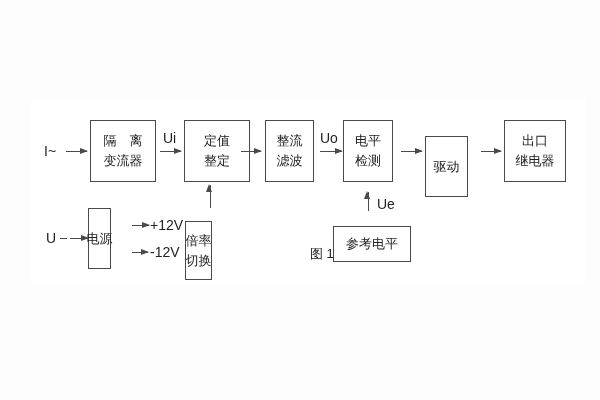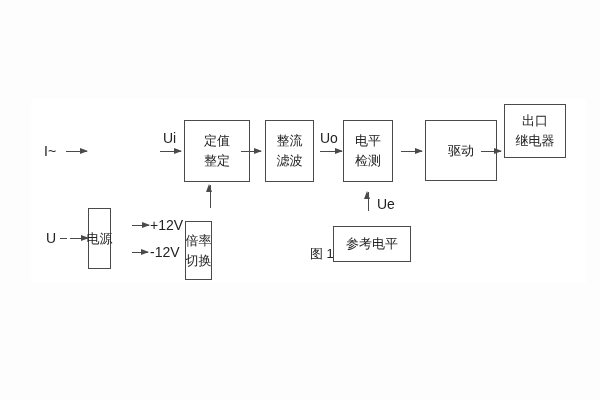--- a/index.html
+++ b/index.html
@@ -43,41 +43,45 @@
     border-left:3.5px solid transparent;border-right:3.5px solid transparent;
   }
 </style>
 </head>
 <body>
 
 <div class="stage">
 
   <div class="sheet"></div>
 
+  <div class="block" style="left:90px;top:120px;width:66px;height:62px">
+    <span>隔　离</span>
+    <span>变流器</span>
+  </div>
 
   <div class="block" style="left:184px;top:120px;width:66px;height:62px">
     <span>定值</span>
     <span>整定</span>
   </div>
 
   <div class="block" style="left:343px;top:120px;width:50px;height:62px">
     <span>电平</span>
     <span>检测</span>
   </div>
 
   <div class="block" style="left:265px;top:120px;width:49px;height:62px">
     <span>整流</span>
     <span>滤波</span>
   </div>
 
-  <div class="block" style="left:425px;top:120px;width:72px;height:61px">
+  <div class="block" style="left:425px;top:136px;width:43px;height:61px">
     <span>驱动</span>
   </div>
 
-  <div class="block" style="left:504px;top:104px;width:62px;height:54px">
+  <div class="block" style="left:504px;top:120px;width:62px;height:62px">
     <span>出口</span>
     <span>继电器</span>
   </div>
 
   <div class="block" style="left:88px;top:208px;width:23px;height:61px">
     <span>电源</span>
   </div>
 
   <div class="block" style="left:185px;top:221px;width:27px;height:59px">
     <span>倍率</span>

